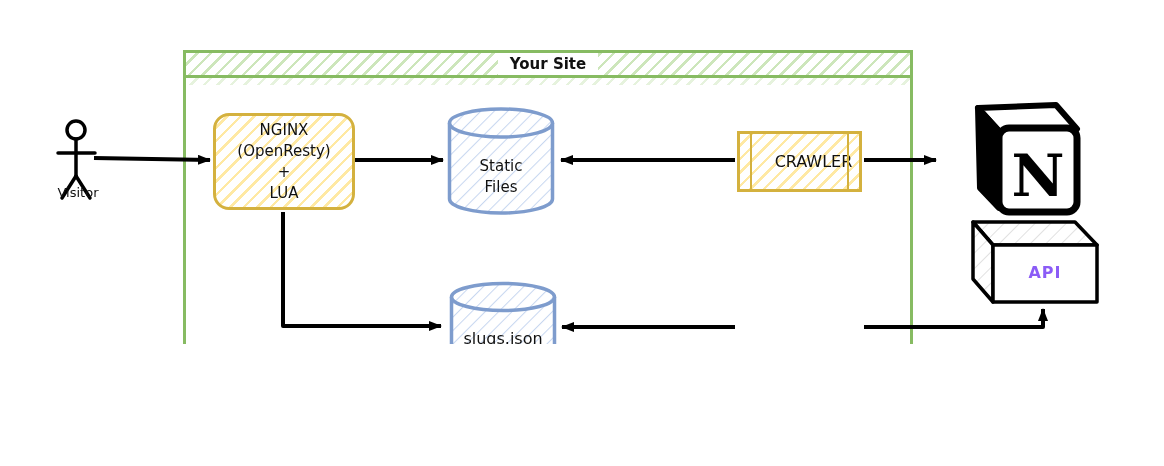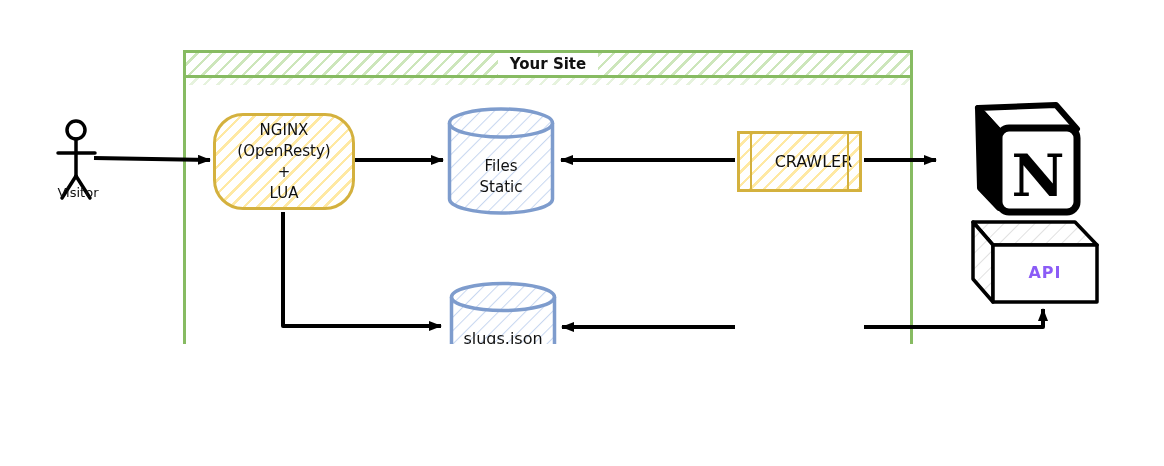--- a/index.html
+++ b/index.html
@@ -23,21 +23,21 @@
   .hatch-strip{
     position:absolute;top:25px;left:0;right:0;height:7px;opacity:.5;
     background:repeating-linear-gradient(135deg,transparent 0 7px,var(--green-hatch) 7px 9.5px);
   }
   
   .node-yellow{
     position:absolute;box-sizing:border-box;border:3px solid var(--yellow-border);
     background:repeating-linear-gradient(135deg,#ffffff 0 7px,var(--yellow-hatch) 7px 9.5px);
     display:flex;align-items:center;justify-content:center;text-align:center;
   }
-  .nginx{left:213px;top:113px;width:142px;height:97px;border-radius:30px;
+  .nginx{left:213px;top:113px;width:142px;height:97px;border-radius:16px;
     font-size:15px;line-height:21px;flex-direction:column;}
   .subroutine{font-size:16px;padding-left:28px;}
   .crawler{left:737px;top:131px;width:125px;height:61px;}
   .getslugs{left:737px;top:296px;width:125px;height:62px;}
   .sub-line{position:absolute;top:-1px;bottom:-1px;width:0;border-left:2.5px solid var(--yellow-border);}
   .sub-line.l{left:10px;} .sub-line.r{right:10px;}
   
   .shape{position:absolute;}
   .cyl-stroke{stroke:var(--blue-border);stroke-width:3.5;stroke-linejoin:round;}
   .hl-blue{stroke:var(--blue-hatch);stroke-width:2;}
@@ -93,22 +93,22 @@
     <span>(OpenResty)</span>
     <span>+</span>
     <span>LUA</span>
   </div>
 
   <svg class="shape" style="left:446px;top:105px" width="110" height="112">
     <path class="cyl-stroke" d="M3.5,18 v76 a51.5,14 0 0 0 103,0 v-76" fill="url(#hatch-blue)"></path>
     <ellipse class="cyl-stroke" cx="55" cy="18" rx="51.5" ry="14" fill="url(#hatch-blue)"></ellipse>
   </svg>
   <div class="shape-label lbl-static">
+    <div>Static</div>
     <div>Files</div>
-    <div>Static</div>
   </div>
 
   <div class="node-yellow subroutine crawler">
     <div class="sub-line l"></div>
     <div class="sub-line r"></div>
     <span>CRAWLER</span>
   </div>
 
   <svg class="shape" style="left:448px;top:281px" width="110" height="98">
     <path class="cyl-stroke" d="M3.5,16 v66 a51.5,13.5 0 0 0 103,0 v-66" fill="url(#hatch-blue)"></path>

